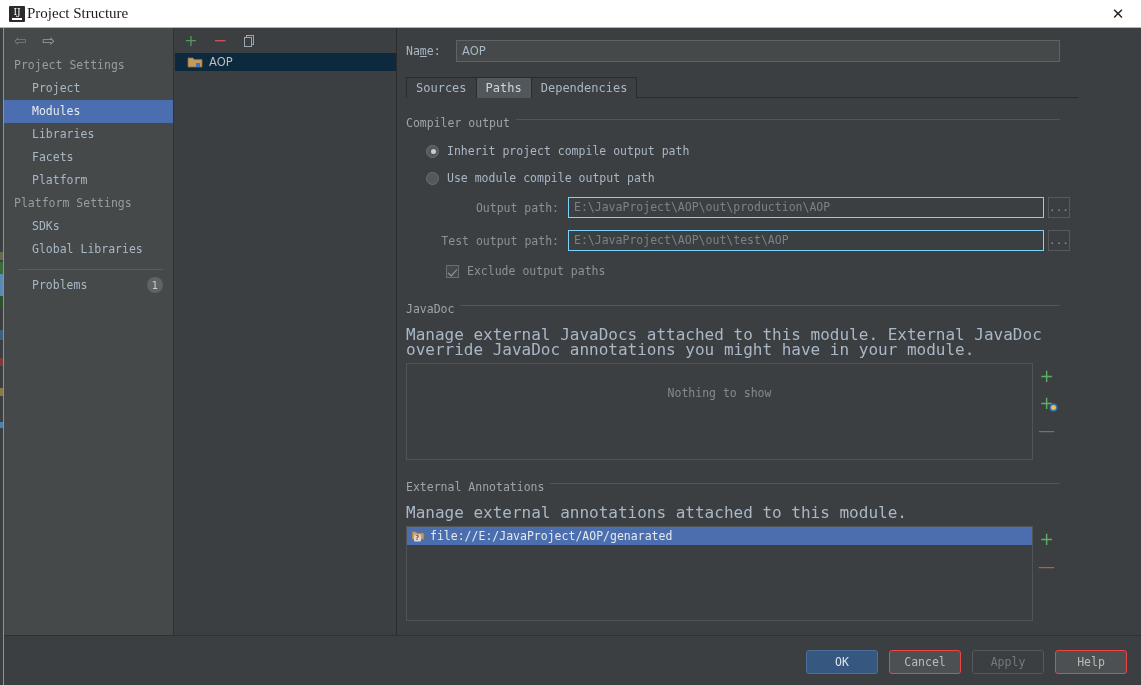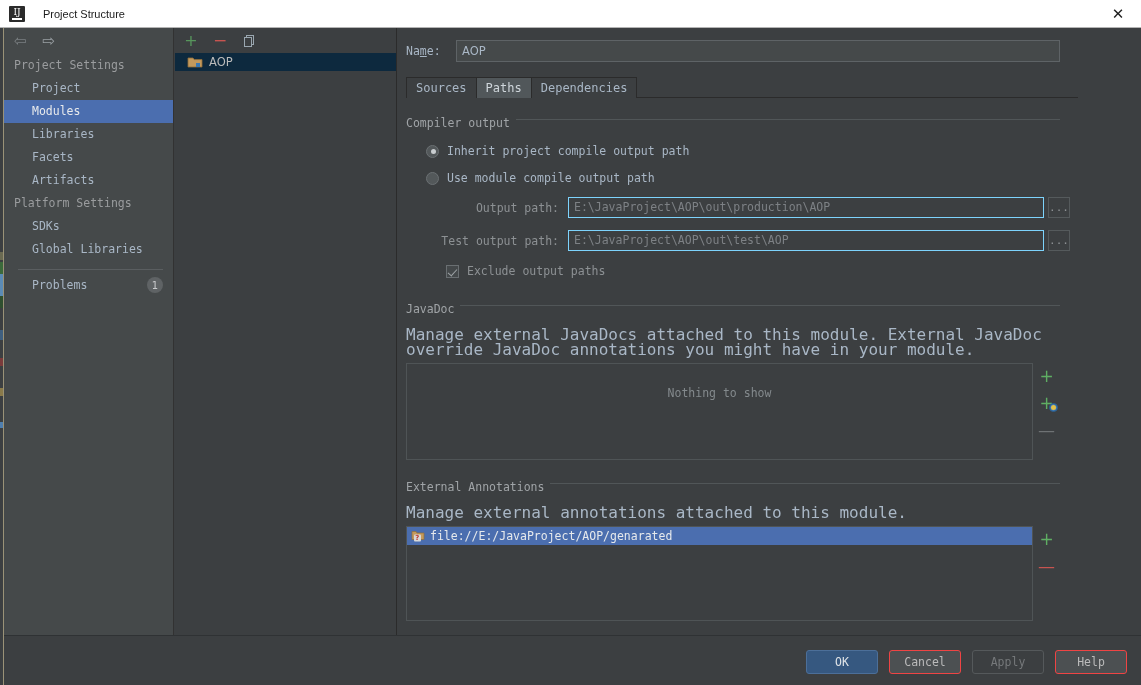--- a/index.html
+++ b/index.html
@@ -57,23 +57,23 @@
     color: #ffffff;
     letter-spacing: 0px;
   }
   .title-logo .bar {
     position: absolute;
     left: 3px; right: 3px; bottom: 2px;
     height: 2px;
     background: #ffffff;
   }
   .title-text {
-    margin-left: 18px;
-    font-family: Liberation Sans, sans-serif;
-    font-size: 11px;
+    margin-left: 2px;
+    font-family: Liberation Serif, serif;
+    font-size: 15px;
     color: #1c1c1c;
   }
   .title-close {
     position: absolute;
     right: 0; top: 0;
     width: 46px; height: 27px;
     display: flex;
     align-items: center;
     justify-content: center;
     color: #1c1c1c;
@@ -502,21 +502,21 @@
     <div class="nav-arrows">
       <span class="nav-arrow">⇦</span>
       <span class="nav-arrow enabled">⇨</span>
     </div>
 
     <div class="nav-group">Project Settings</div>
     <div class="nav-item">Project</div>
     <div class="nav-item selected">Modules</div>
     <div class="nav-item">Libraries</div>
     <div class="nav-item">Facets</div>
-    <div class="nav-item">Artifacts</div>
+    <div class="nav-item">Platform</div>
 
     <div class="nav-group">Platform Settings</div>
     <div class="nav-item">SDKs</div>
     <div class="nav-item">Global Libraries</div>
 
     <div class="nav-sep"></div>
     <div class="nav-item">
       <span>Problems</span>
       <span class="badge">1</span>
     </div>

